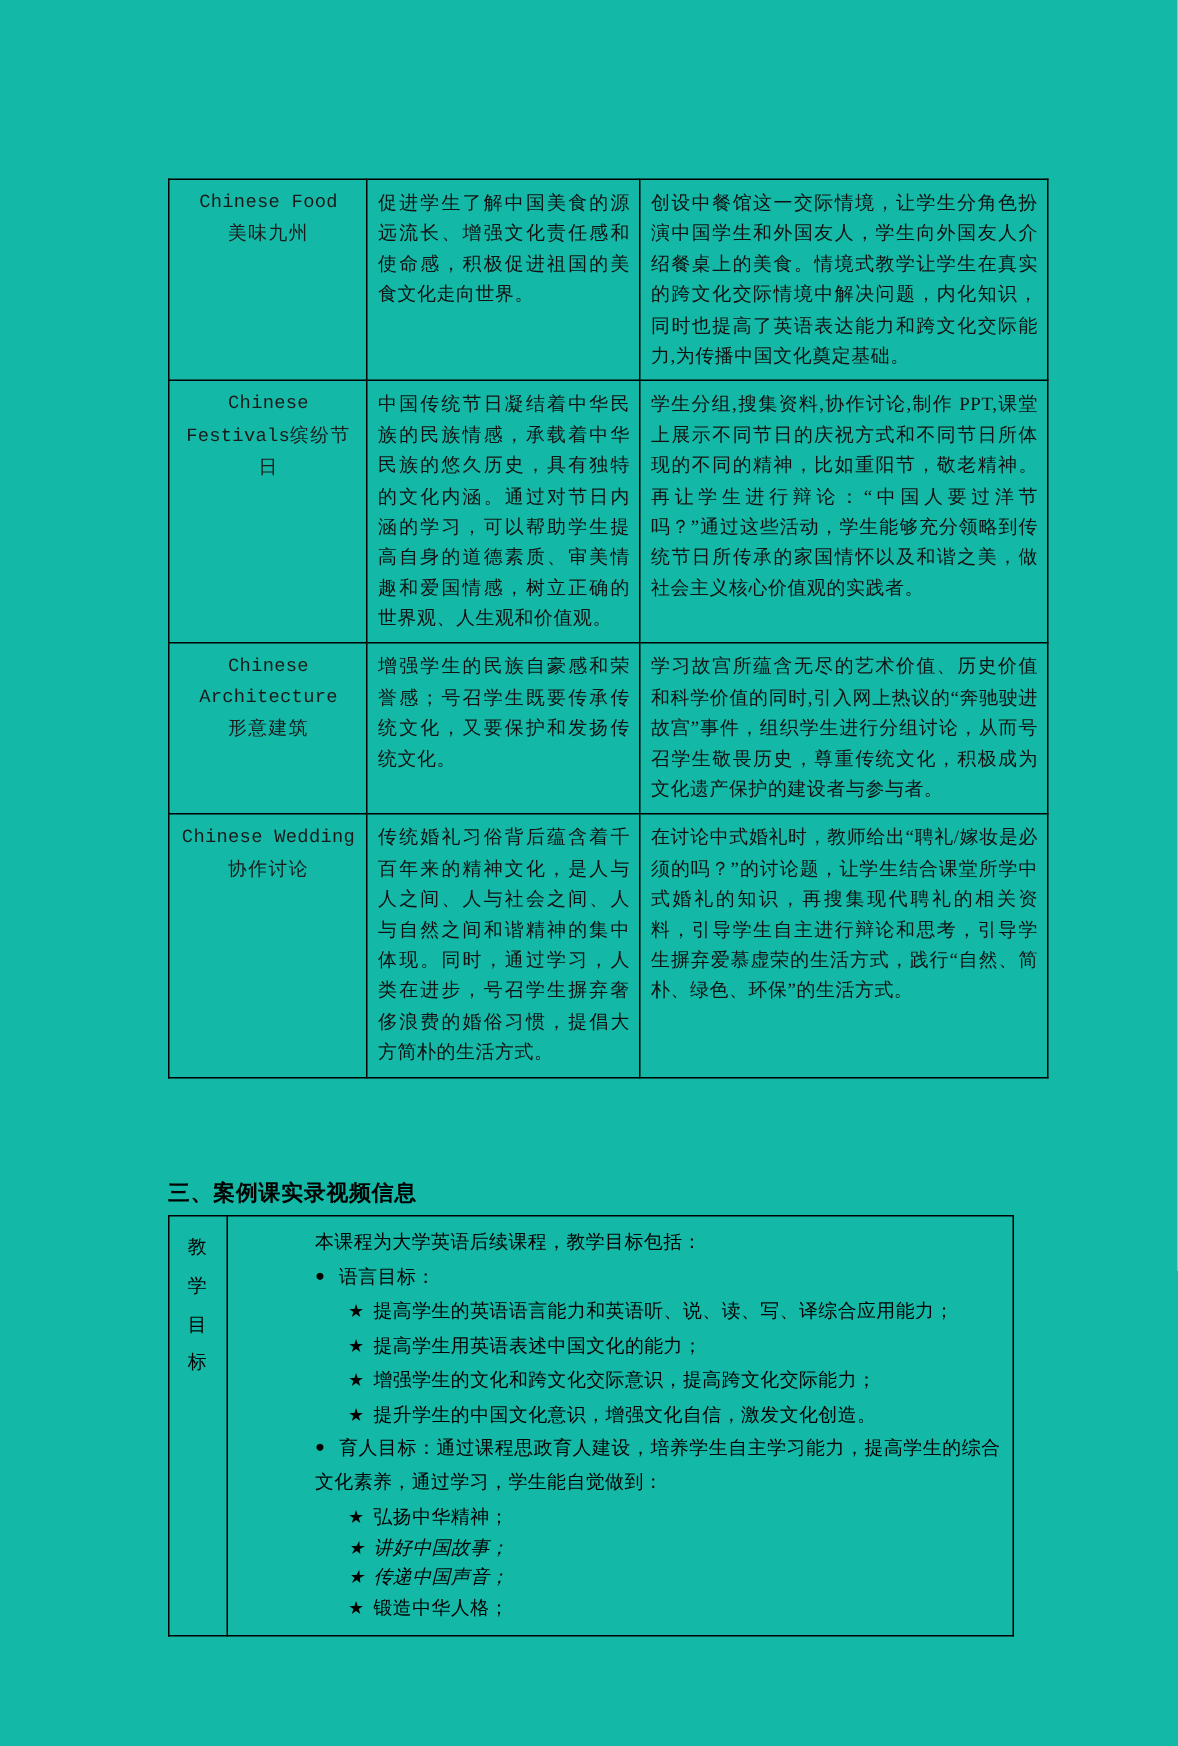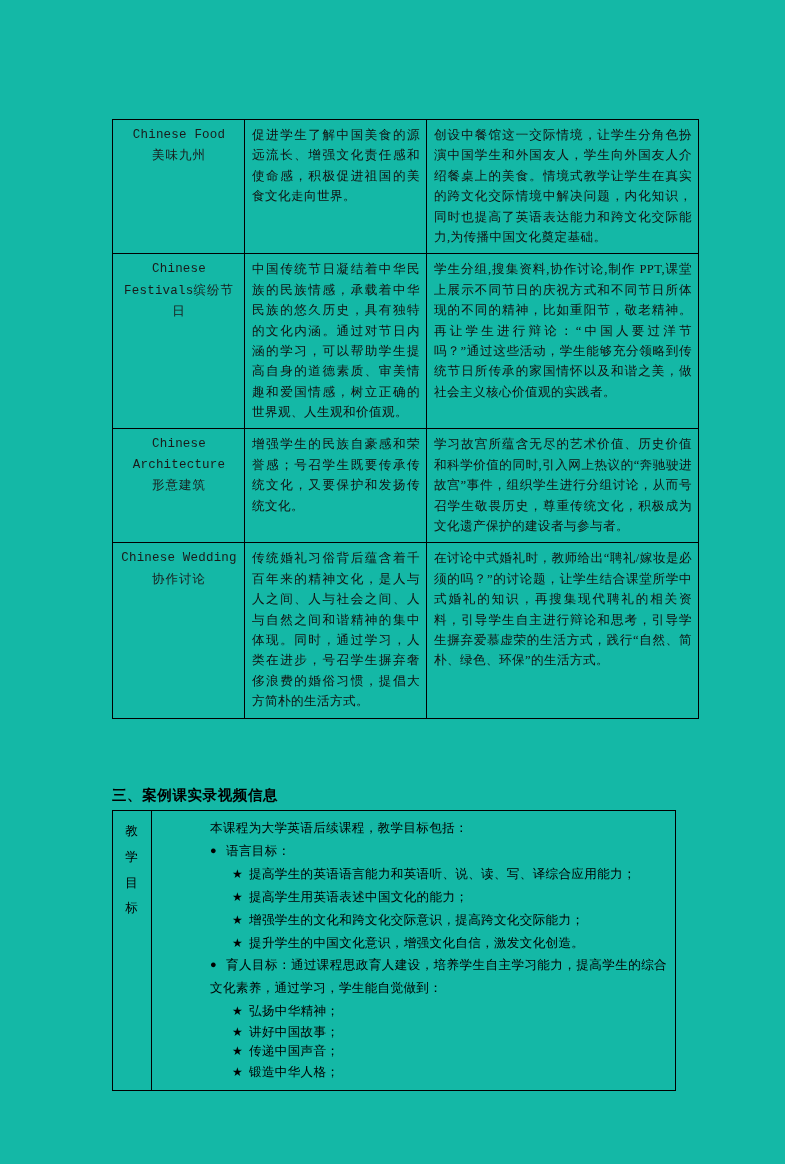--- a/index.html
+++ b/index.html
@@ -126,21 +126,21 @@
   }
   .bullet-star {
     padding-left: 22px;
   }
   .bullet-star::before {
     content: "\2605";
     display: inline-block;
     width: 17px;
     font-size: 12px;
   }
-  .tight { line-height: 1.48; }
+  .tight { line-height: 1.48; font-style: italic; }
 
   
   .footer {
     position: absolute;
     left: 0;
     top: 1068px;
     width: 785px;
     text-align: center;
     font-family: "Liberation Sans", "DejaVu Sans", sans-serif;
     font-weight: bold;

